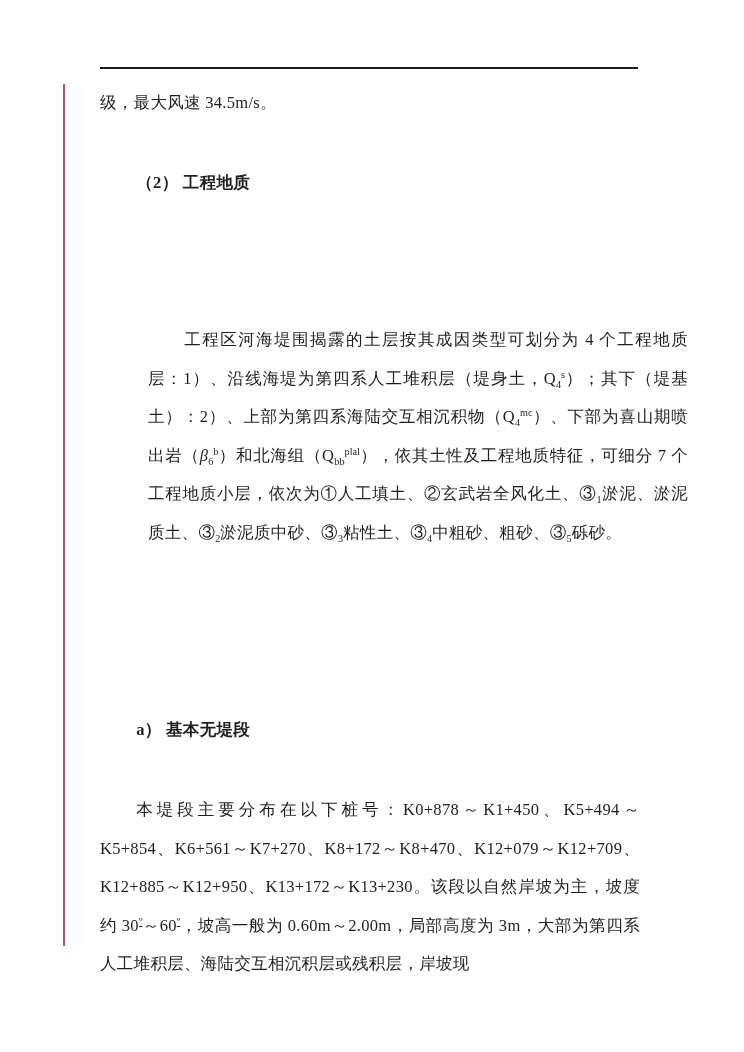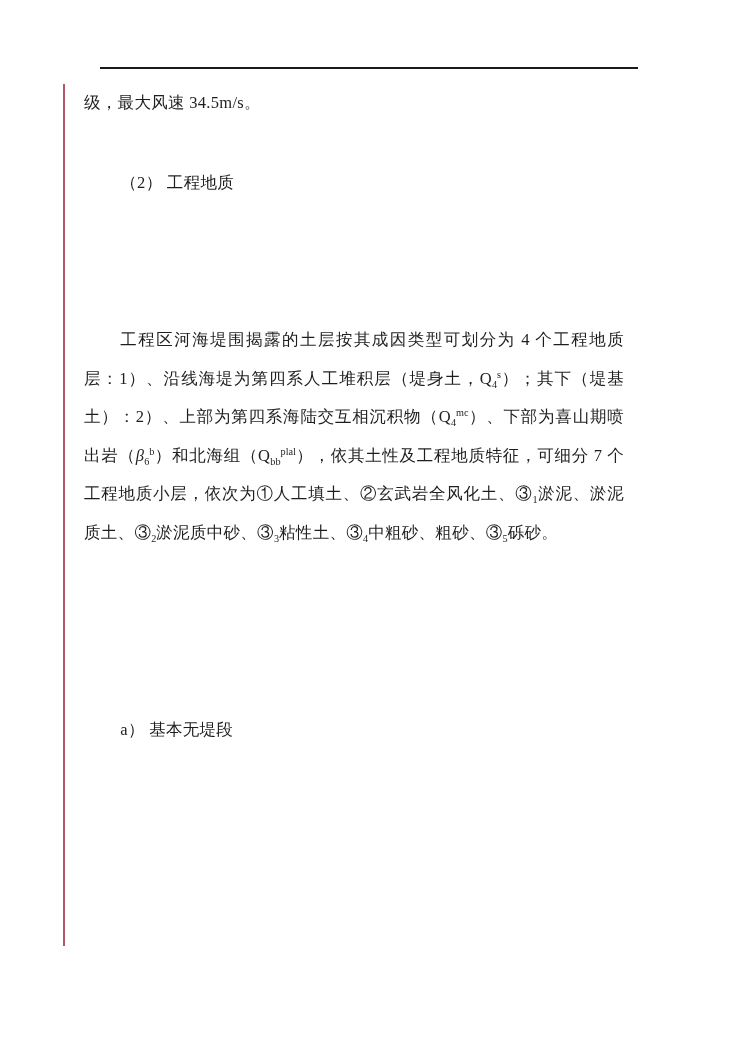--- a/index.html
+++ b/index.html
@@ -23,34 +23,34 @@
   .margin-line {
     position: absolute;
     left: 63px;
     top: 84px;
     width: 2px;
     height: 862px;
     background: var(--margin-line-color, #b3566a);
   }
   .tblock {
     position: absolute;
-    left: 84px;
+    left: 100px;
     width: 540px;
     font-size: 16.5px;
     line-height: 38.6px;
     letter-spacing: 0.3px;
     text-align: justify;
     text-justify: inter-ideograph;
   }
-  .tblock.heading { text-align: left; }
+  .tblock.heading { text-align: left; font-weight: bold; }
   .ind { text-indent: 2.2em; }
   .b-cont  { top: 84px; }
   .b-h2    { top: 164px; }
   .b-h3    { top: 244px; }
-  .b-geo   { top: 321px; height: 236px; }
+  .b-geo   { top: 321px; height: 236px; margin-left: 48px; }
   .b-seg   { top: 596px; height: 80px; }
   .b-ha    { top: 711px; }
   .b-stake { top: 791px; height: 160px; }
   sub, sup {
     font-size: 0.62em;
     line-height: 0;
     letter-spacing: 0;
   }
   sub { vertical-align: -0.35em; }
   sup { vertical-align: 0.55em; }
@@ -67,13 +67,14 @@
   <div class="tblock b-cont">级，最大风速 34.5m/s。</div>
 
   <div class="tblock heading ind b-h2">（2） 工程地质</div>
 
 
   <div class="tblock ind b-geo">工程区河海堤围揭露的土层按其成因类型可划分为 4 个工程地质层：1）、沿线海堤为第四系人工堆积层（堤身土，Q<sub>4</sub><sup>s</sup>）；其下（堤基土）：2）、上部为第四系海陆交互相沉积物（Q<sub>4</sub><sup>mc</sup>）、下部为喜山期喷出岩（<i>β</i><sub>6</sub><sup>b</sup>）和北海组（Q<sub>bb</sub><sup>plal</sup>），依其土性及工程地质特征，可细分 7 个工程地质小层，依次为①人工填土、②玄武岩全风化土、③<sub>1</sub>淤泥、淤泥质土、③<sub>2</sub>淤泥质中砂、③<sub>3</sub>粘性土、③<sub>4</sub>中粗砂、粗砂、③<sub>5</sub>砾砂。</div>
 
 
   <div class="tblock heading ind b-ha">a） 基本无堤段</div>
 
+  <div class="tblock ind b-stake">本堤段主要分布在以下桩号：K0+878～K1+450、K5+494～K5+854、K6+561～K7+270、K8+172～K8+470、K12+079～K12+709、K12+885～K12+950、K13+172～K13+230。该段以自然岸坡为主，坡度约 30<sup class="ord">º</sup>～60<sup class="ord">º</sup>，坡高一般为 0.60m～2.00m，局部高度为 3m，大部为第四系人工堆积层、海陆交互相沉积层或残积层，岸坡现</div>
 </div>
 
 </body></html>

